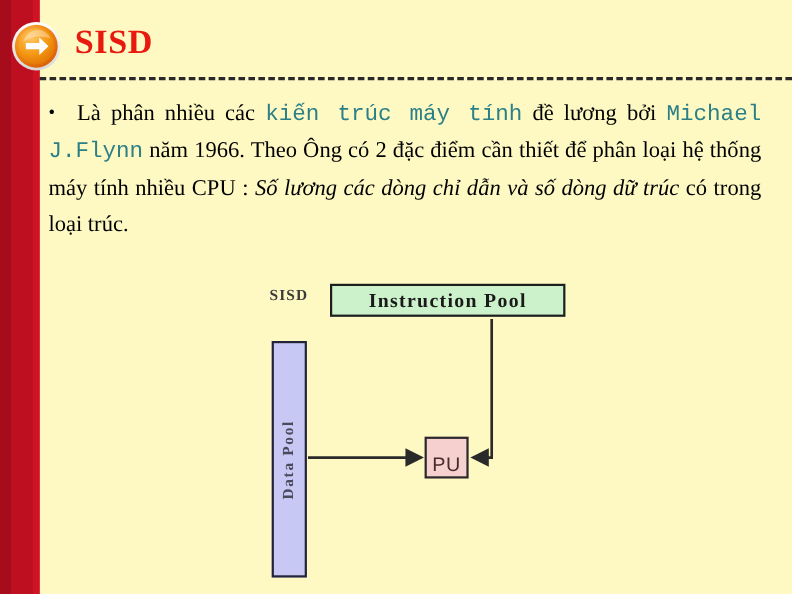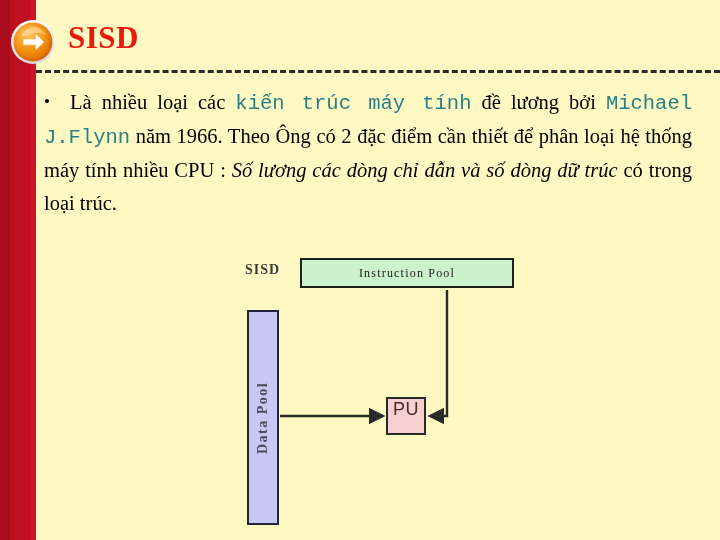--- a/index.html
+++ b/index.html
@@ -131,22 +131,22 @@
     height: 30px;
     background: #ccf2cc;
     border: 2px solid #1e1e1e;
     box-sizing: border-box;
     display: flex;
     align-items: center;
     justify-content: center;
   }
   .box-instruction span {
     font-family: "Liberation Serif", "DejaVu Serif", serif;
-    font-size: 12px;
-    font-weight: normal;
+    font-size: 18px;
+    font-weight: bold;
     color: #1a1a1a;
     letter-spacing: 1.2px;
   }
 
   .box-data {
     position: absolute;
     left: 247px;
     top: 310px;
     width: 32px;
     height: 215px;
@@ -171,21 +171,21 @@
   .box-pu {
     position: absolute;
     left: 386px;
     top: 397px;
     width: 40px;
     height: 38px;
     background: #f6cfcf;
     border: 2px solid #2a2a2a;
     box-sizing: border-box;
     display: flex;
-    align-items: flex-start;
+    align-items: flex-end;
     justify-content: center;
   }
   .box-pu span {
     font-family: "Liberation Sans", "DejaVu Sans", sans-serif;
     font-size: 18px;
     color: #4a2a2a;
     letter-spacing: 0.5px;
   }
 </style>
 </head>
@@ -225,21 +225,21 @@
         <path d="M13.5 20.2 h12.2 v-5.2 l8.4 8.0 -8.4 8.0 v-5.2 h-12.2 z" fill="#ffffff"></path>
       </svg>
     </div>
 
     <div class="slide-title">SISD</div>
 
     <div class="title-rule"></div>
   </div>
 
   <div class="body-block">
-    <p><span class="bullet-dot">•</span><span>Là nhiều loại các </span><span class="teal">kiến trúc máy tính</span><span> đề lương bởi </span><span class="teal">Michael J.Flynn</span><span> năm 1966. Theo Ông có 2 đặc điểm cần thiết để phân loại hệ thống máy tính nhiều CPU : </span><span class="ital">Số lương các dòng chỉ dẫn và số dòng dữ trúc</span><span> có trong loại trúc.</span></p>
+    <p><span class="bullet-dot">•</span><span>Là phân nhiều các </span><span class="teal">kiến trúc máy tính</span><span> đề lương bởi </span><span class="teal">Michael J.Flynn</span><span> năm 1966. Theo Ông có 2 đặc điểm cần thiết để phân loại hệ thống máy tính nhiều CPU : </span><span class="ital">Số lương các dòng chỉ dẫn và số dòng dữ trúc</span><span> có trong loại trúc.</span></p>
   </div>
 
   <div class="diagram">
     <svg width="720" height="540" viewBox="0 0 720 540">
       <defs>
         <marker id="arrHead" markerWidth="7" markerHeight="7" refX="6" refY="3.5" orient="auto" markerUnits="strokeWidth">
           <path d="M0,0 L7,3.5 L0,7 z" fill="#2a2a2a"></path>
         </marker>
       </defs>
 

